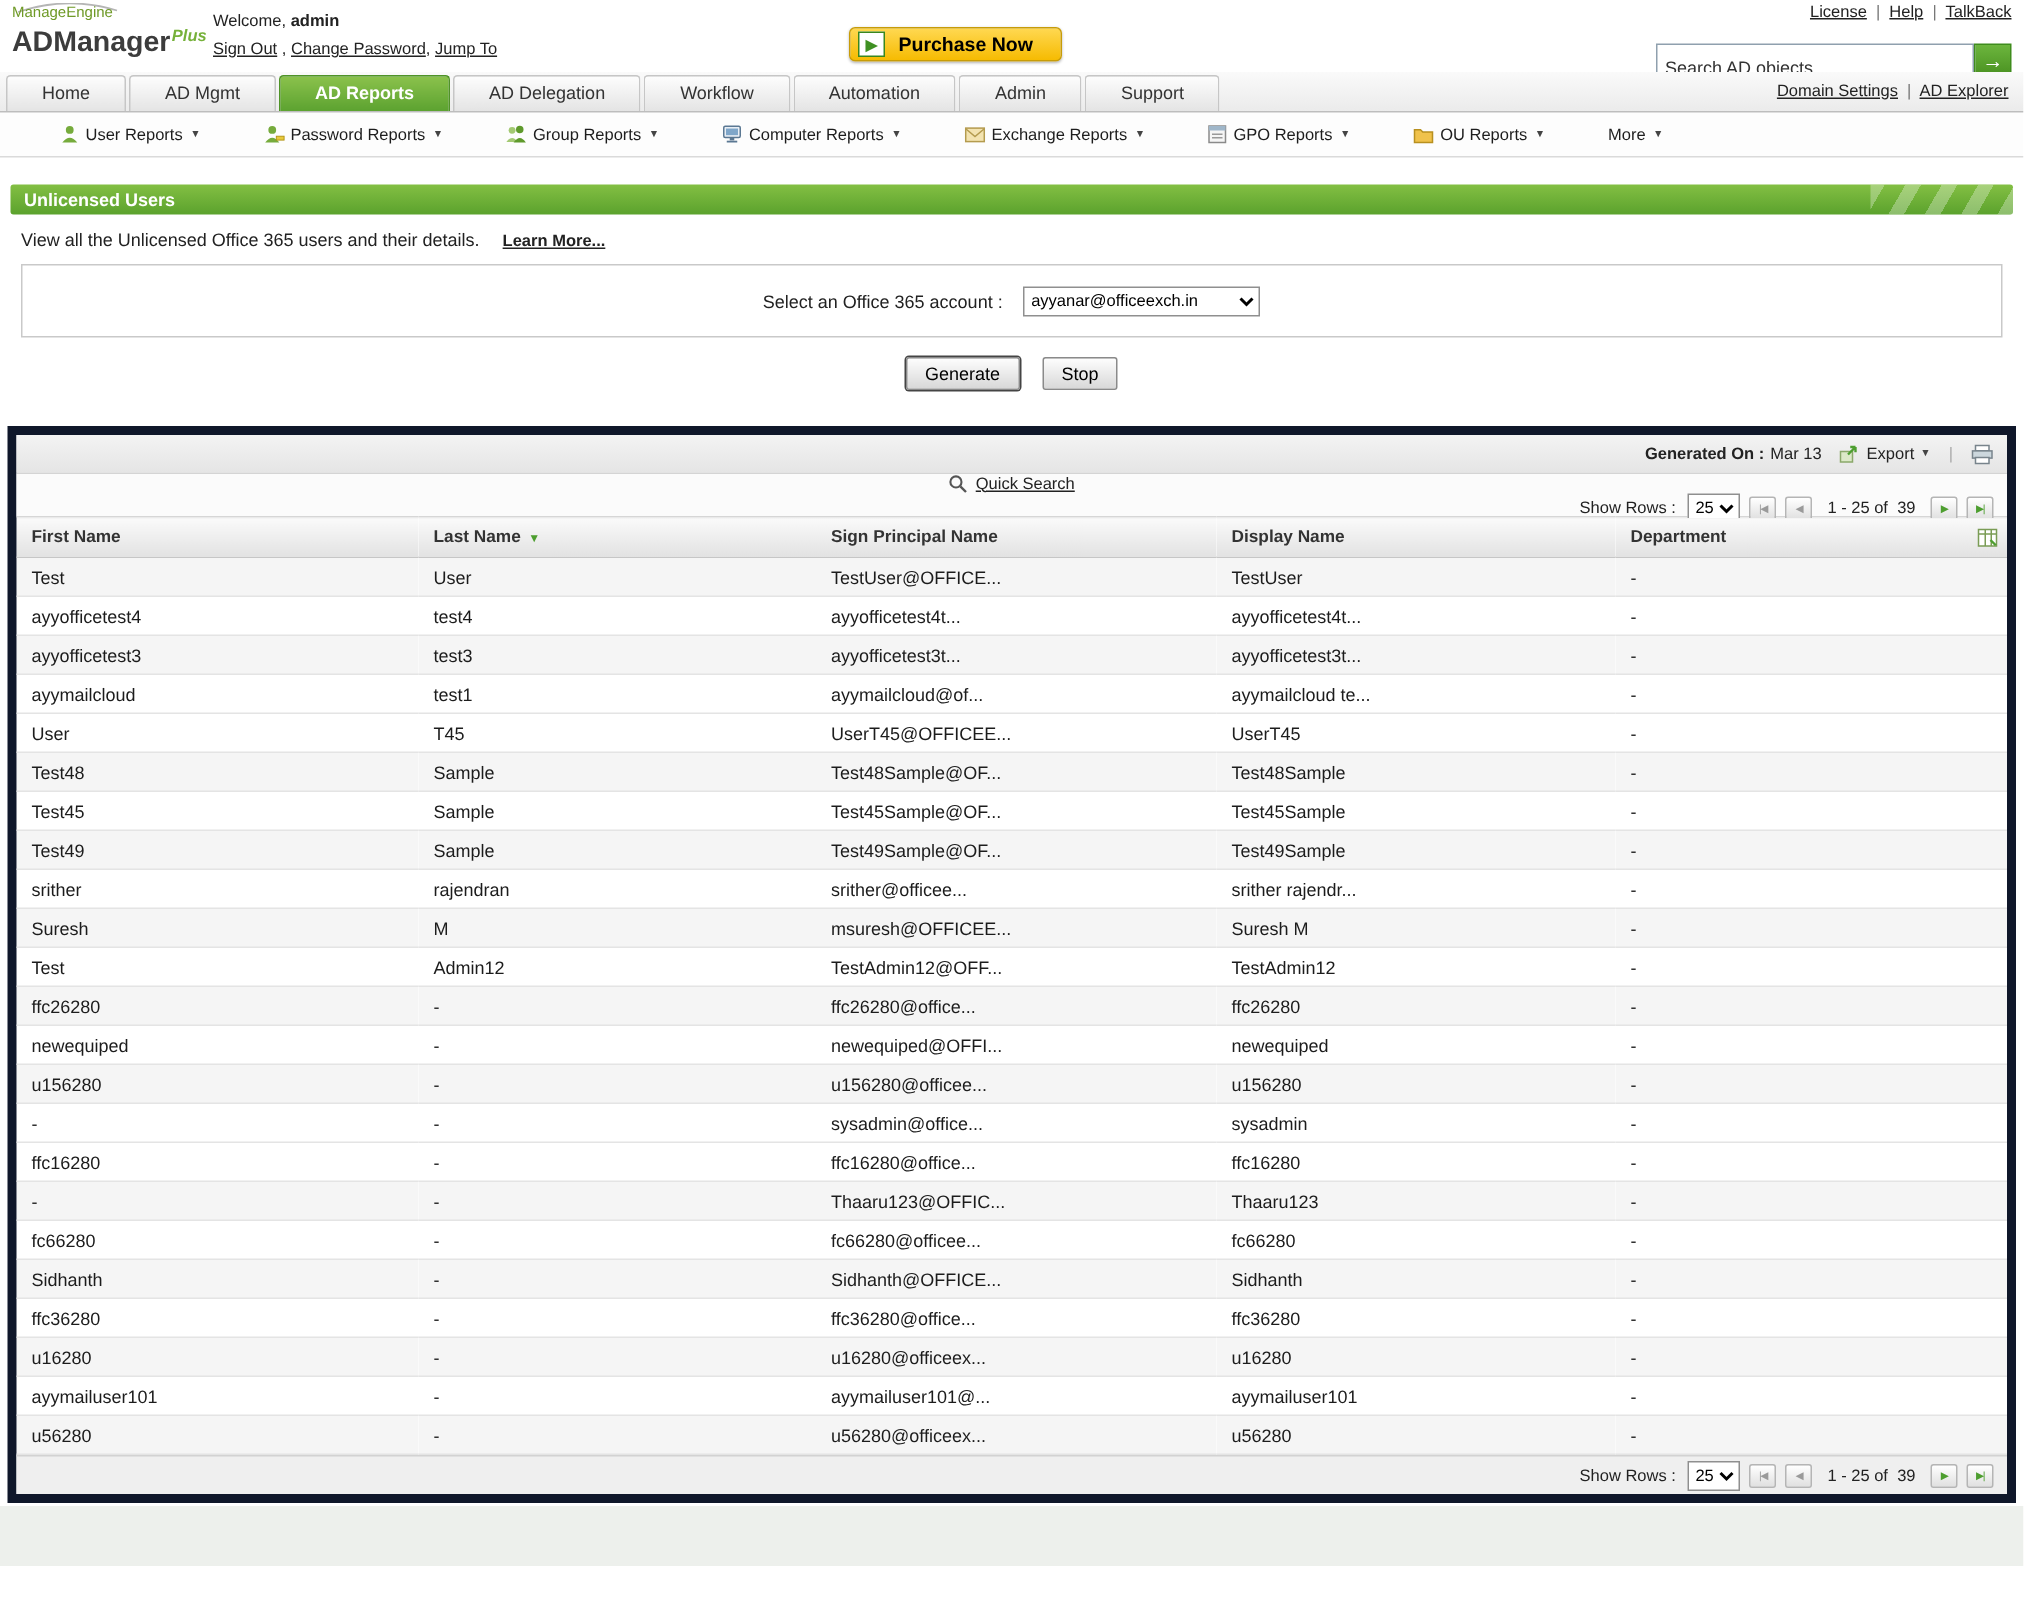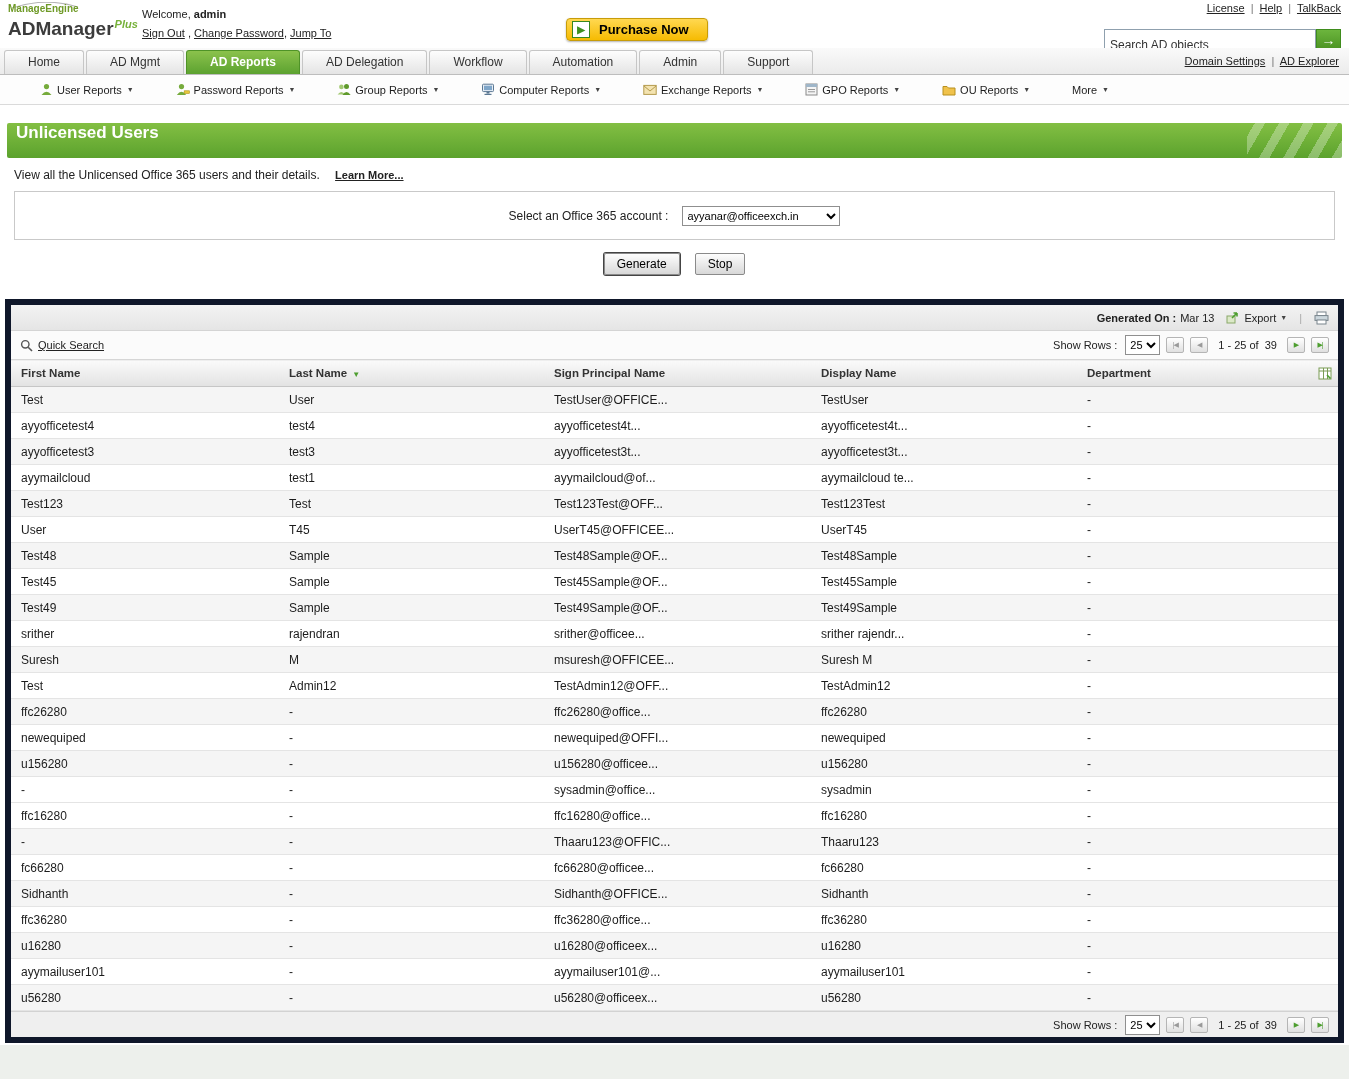--- a/index.html
+++ b/index.html
@@ -4,21 +4,21 @@
 <style>
   * { margin:0; padding:0; box-sizing:border-box; }
   html,body { width:1349px; height:1079px; overflow:hidden; background:#fff;
     font-family:"Liberation Sans", sans-serif; font-size:12px; color:#222; }
   a { color:#222; text-decoration:underline; cursor:pointer; }
 
   
   .topbar { height:48px; position:relative; padding:3px 8px 0; background:#fff; }
   .logo { position:absolute; left:8px; top:2px; cursor:pointer; }
   .swoosh { display:block; margin-left:2px; }
-  .brand-top { color:#6f9a27; font-size:10px; font-weight:bold; margin-top:-6px; }
+  .brand-top { color:#6f9a27; font-size:10px; font-weight:normal; margin-top:-6px; }
   .brand-main { font-size:19px; font-weight:bold; color:#3c3c3c; line-height:20px; }
   .brand-suffix { color:#76b13a; font-style:italic; font-size:11px; font-weight:bold; vertical-align:super; margin-left:1px; }
   .welcome { position:absolute; left:142px; top:8px; font-size:11px; }
   .welcome .uname { font-weight:bold; }
   .welcome-links { margin-top:7px; font-size:11px; }
   .purchase-wrap { position:absolute; left:566px; top:18px; }
   .purchase { display:flex; align-items:center; gap:9px; background:linear-gradient(#ffd851,#f6bb02);
     border:1px solid #c79c09; border-radius:4px; padding:2px 18px 2px 5px; font-weight:bold;
     font-size:13px; cursor:pointer; box-shadow:0 1px 2px rgba(0,0,0,.3); font-family:inherit; }
   .pn-ic { width:18px; height:17px; background:#fff; border:1px solid #39871f; display:flex;
@@ -43,22 +43,22 @@
   .nav-right .sep { color:#777; margin:0 3px; }
 
   
   .reports-toolbar { height:30px; border-bottom:1px solid #dadada; display:flex; align-items:center;
     padding:0 240px 0 40px; justify-content:space-between; background:#fdfdfd; }
   .tb-item { display:flex; align-items:center; gap:4px; font-size:11px; color:#1d1d1d; cursor:pointer; white-space:nowrap; }
   .tb-item .caret { font-size:7px; color:#444; margin-left:1px; }
   .tb-ic svg { display:block; }
 
   
-  .banner { margin:18px 7px 0; height:35px; background:linear-gradient(#83bf43,#5ba22d); color:#fff;
-    font-weight:bold; font-size:17px; line-height:20px; padding-left:9px; position:relative; overflow:hidden; border-radius:2px; }
+  .banner { margin:18px 7px 0; height:20px; background:linear-gradient(#83bf43,#5ba22d); color:#fff;
+    font-weight:bold; font-size:12px; line-height:20px; padding-left:9px; position:relative; overflow:hidden; border-radius:2px; }
   .banner .stripes { position:absolute; right:0; top:0; bottom:0; width:95px;
     background:repeating-linear-gradient(-60deg, rgba(255,255,255,.30) 0 9px, rgba(255,255,255,0) 9px 21px); }
   .desc { margin:10px 7px 0; padding-left:7px; font-size:12px; }
   .desc a { margin-left:12px; font-size:11px; font-weight:bold; }
   .form-box { margin:9px 14px 0; border:1px solid #c9c9c9; height:49px; display:flex; align-items:center;
     justify-content:center; gap:14px; background:#fff; }
   .form-box label { font-size:12px; }
   .form-box select, .pager select { font-size:11px; height:20px; border:1px solid #8f8f8f; background:#fff; font-family:inherit; }
   .form-box select { min-width:158px; }
   .actions { margin-top:13px; display:flex; justify-content:center; gap:15px; }
@@ -69,21 +69,21 @@
   
   .report { margin:24px 5px 0; border:6px solid #0f172a; background:#fff; }
   .report-bar { height:26px; background:linear-gradient(#f3f3f3,#e5e5e5); border-bottom:1px solid #d4d4d4;
     display:flex; align-items:center; justify-content:flex-end; gap:12px; padding:0 9px; font-size:11px; }
   .genon b { margin-right:4px; }
   .export { display:flex; align-items:center; gap:4px; cursor:pointer; }
   .export .caret { font-size:7px; color:#444; }
   .bar-sep { color:#aaa; }
   .printer { cursor:pointer; display:flex; align-items:center; }
 
-  .controls { height:28px; display:flex; align-items:center; padding:0 9px; font-size:11px; background:#fbfbfb; }
+  .controls { height:28px; display:flex; align-items:center; padding:0 9px; font-size:11px; background:#fbfbfb;flex-direction:column; }
   .qsearch { display:flex; align-items:center; gap:5px; cursor:pointer; }
   .pager { margin-left:auto; display:flex; align-items:center; gap:6px; }
   .pager .rows-label { margin-right:2px; }
   .pgbtn { width:18px; height:16px; border:1px solid #b5b5b5; background:linear-gradient(#fff,#e0e0e0);
     border-radius:2px; font-size:7px; display:flex; align-items:center; justify-content:center;
     color:#9a9a9a; cursor:pointer; padding:0; letter-spacing:-1px; font-family:inherit; }
   .pgbtn.on { color:#4d9e2f; }
   .range { margin:0 4px; white-space:nowrap; }
 
   table { width:100%; border-collapse:collapse; table-layout:fixed; font-size:12px; }
@@ -367,27 +367,20 @@
             <td>ayyofficetest3t...</td>
             <td>-</td>
           </tr>
           <tr class="even">
             <td>ayymailcloud</td>
             <td>test1</td>
             <td>ayymailcloud@of...</td>
             <td>ayymailcloud te...</td>
             <td>-</td>
           </tr>
-          <tr class="odd">
-            <td>Test123</td>
-            <td>Test</td>
-            <td>Test123Test@OFF...</td>
-            <td>Test123Test</td>
-            <td>-</td>
-          </tr>
           <tr class="even">
             <td>User</td>
             <td>T45</td>
             <td>UserT45@OFFICEE...</td>
             <td>UserT45</td>
             <td>-</td>
           </tr>
           <tr class="odd">
             <td>Test48</td>
             <td>Sample</td>

